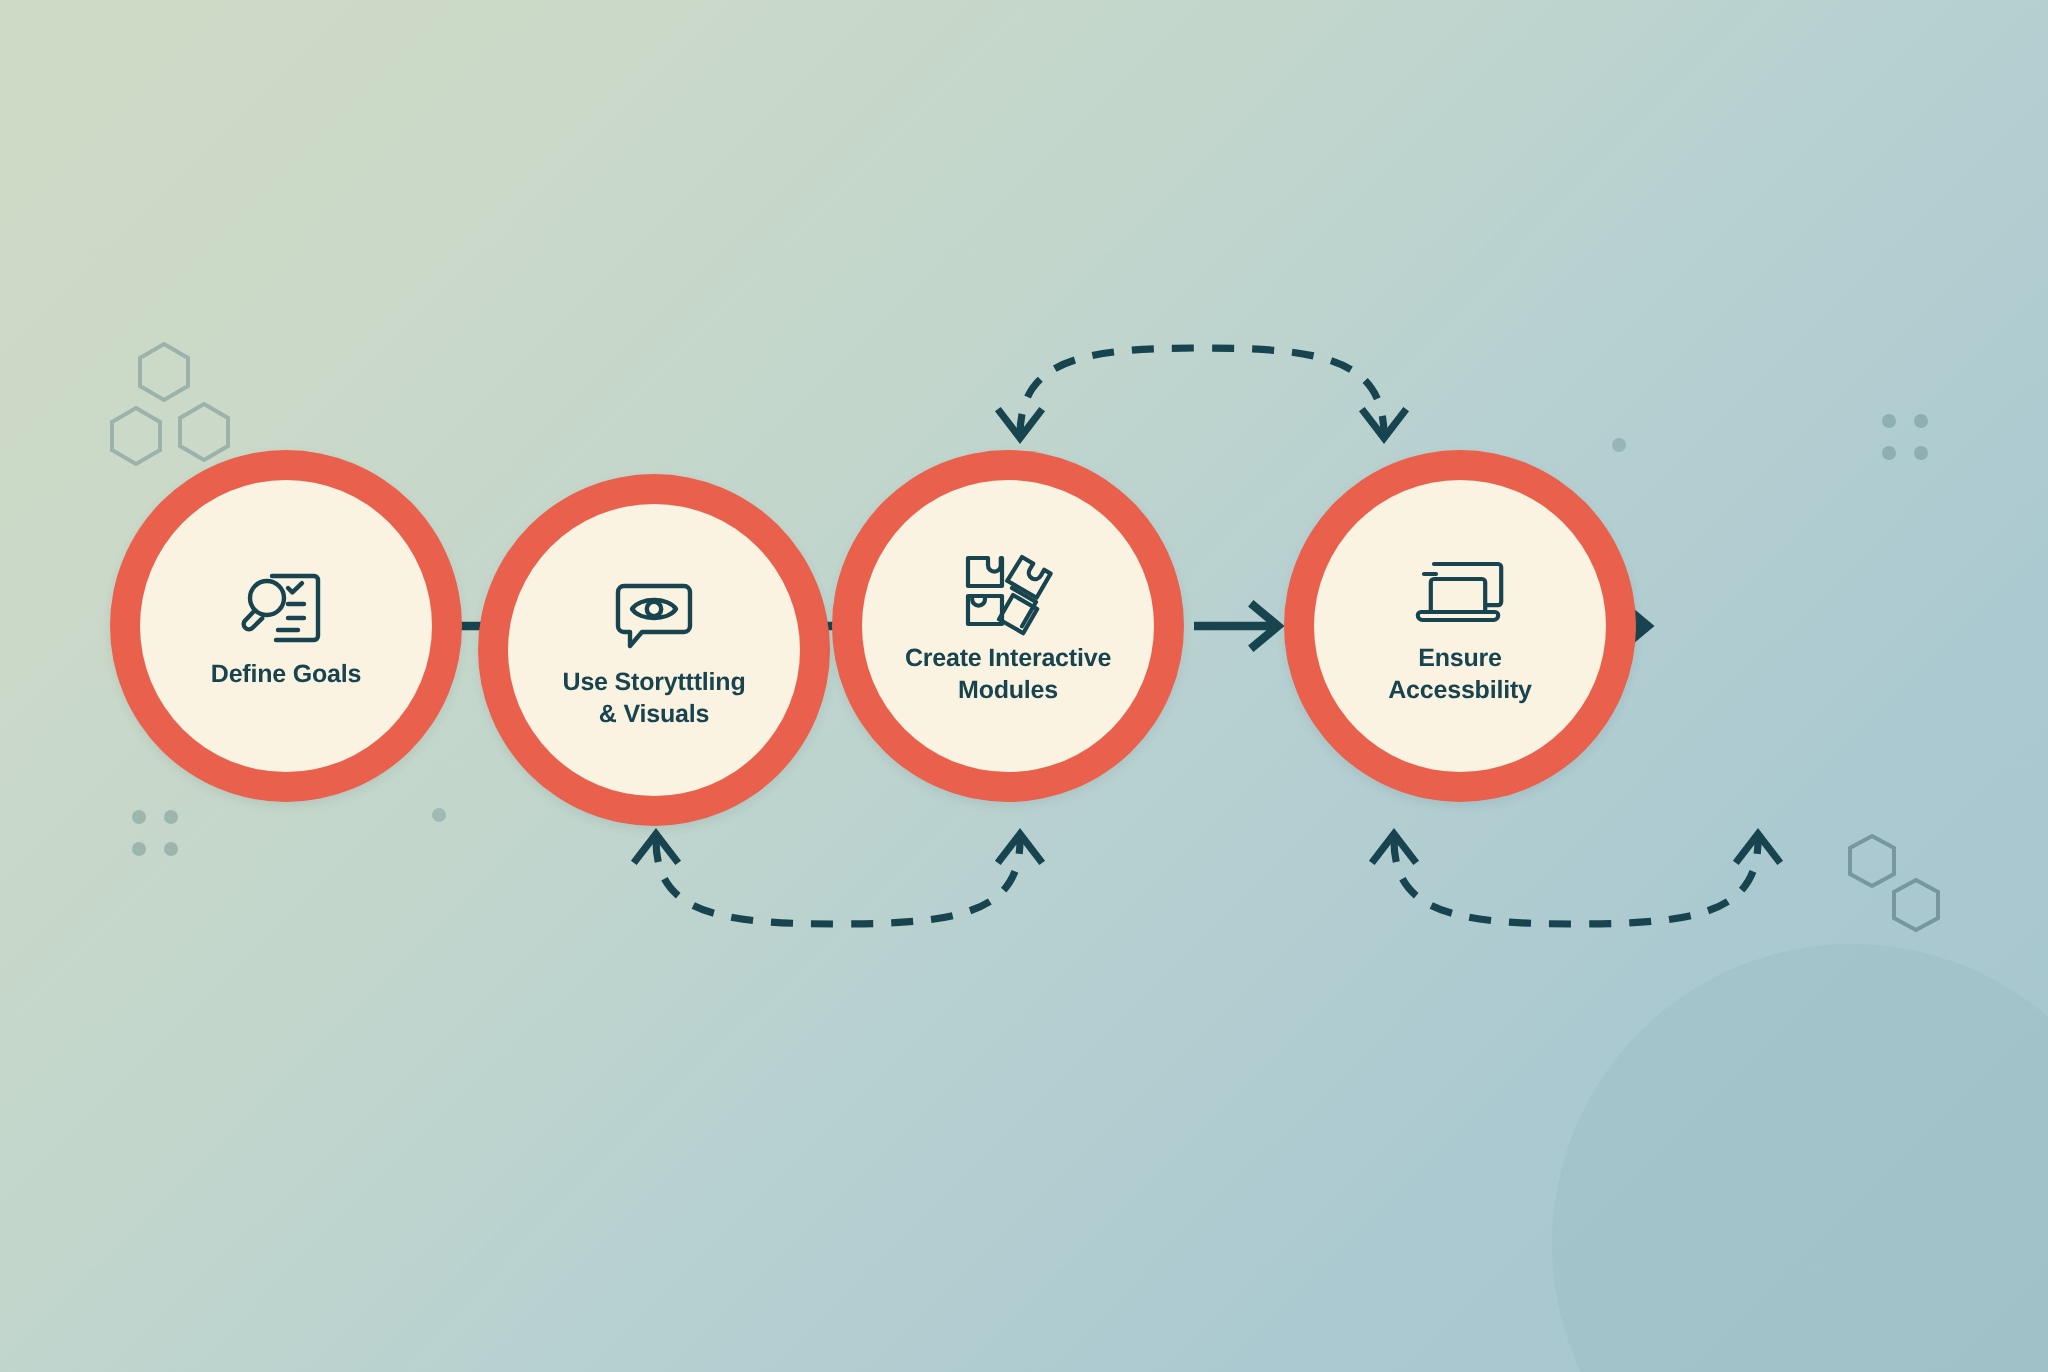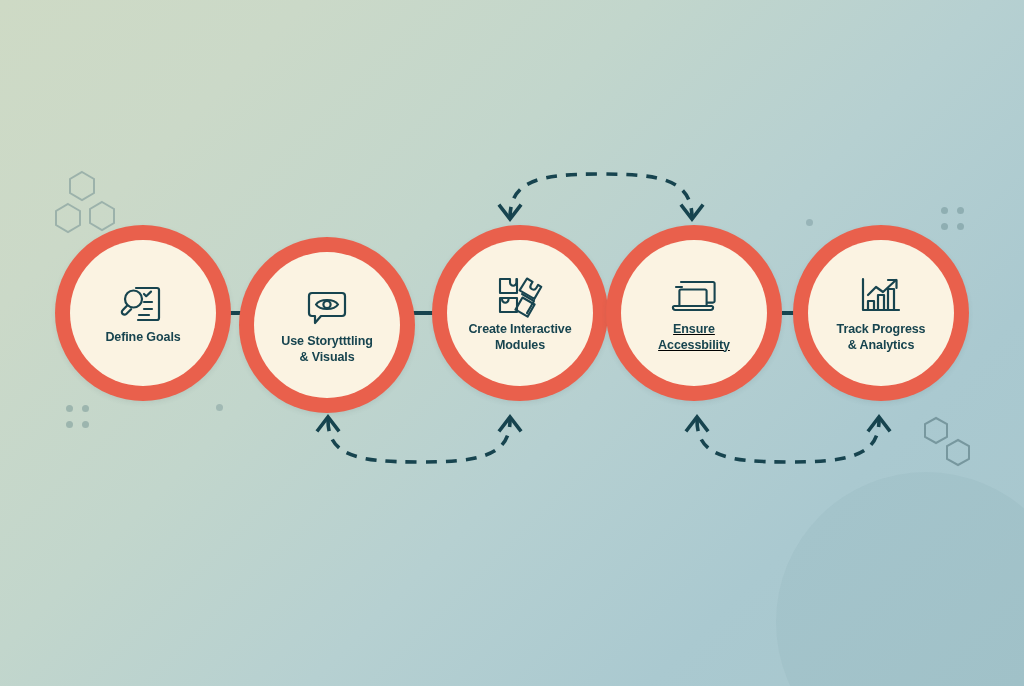--- a/index.html
+++ b/index.html
@@ -158,67 +158,49 @@
             <path d="M12 17.5 C16 11.5, 30 11.5, 34 17.5 C30 23.5, 16 23.5, 12 17.5 Z"></path>
             <circle cx="23" cy="17.5" r="3.6"></circle>
           </g>
         </svg>
       </div>
       <div class="node-label">Use Storytttling
 &amp; Visuals</div>
     </div>
   </div>
 
-  <div class="node" style="left:432px; top:225px;align-items:center;">
+  <div class="node" style="left:416px; top:225px;align-items:center;">
     <div class="node-inner">
       <div class="node-icon">
         <svg width="48" height="44" viewBox="0 0 48 44">
           <g fill="none" stroke="#17444f" stroke-width="2.1" stroke-linecap="round" stroke-linejoin="round">
             <path d="M4 5 H14 V8.6 a3.2 3.2 0 0 0 3.2 3.2 a3.2 3.2 0 0 0 3.2 -3.2 V5 H21 V19 H4 Z"></path>
             <path d="M4 24 H21 V38 H4 Z M12.5 24 v1.6 a3.2 3.2 0 0 1 -3.2 3.2 a3.2 3.2 0 0 1 -3.2 -3.2"></path>
             <path d="M31 4.5 l5.6 3.3 l-1.8 3.1 a3.2 3.2 0 0 0 1.2 4.3 a3.2 3.2 0 0 0 4.3 -1.2 l1.8 -3.1 l3.2 1.9 l-7 12.1 l-14.7 -8.5 Z"></path>
             <path d="M28 25 l12 7 l-7 12.1" transform="translate(-2,-5)"></path>
             <path d="M26.5 23.5 L38.6 30.5 L31.6 42.6 L19.5 35.6 Z"></path>
           </g>
         </svg>
       </div>
       <div class="node-label">Create Interactive
 Modules</div>
     </div>
   </div>
 
-  <div class="node" style="left:606px; top:225px;text-decoration:underline;">
+  <div class="node" style="left:642px; top:225px;">
     <div class="node-inner">
       <div class="node-icon">
         <svg width="50" height="40" viewBox="0 0 50 40">
           <g fill="none" stroke="#17444f" stroke-width="2.1" stroke-linecap="round" stroke-linejoin="round">
             <path d="M12 6 H44 a1.6 1.6 0 0 1 1.6 1.6 V25 a1.6 1.6 0 0 1 -1.6 1.6 H38"></path>
             <path d="M7 11 H13"></path>
             <path d="M12 13.5 H36 a1.6 1.6 0 0 1 1.6 1.6 V30 H10.4 V15.1 A1.6 1.6 0 0 1 12 13.5 Z"></path>
             <path d="M5.5 30 H42.5 a1.6 1.6 0 0 1 1.6 1.6 a2.4 2.4 0 0 1 -2.4 2.4 H6.3 a2.4 2.4 0 0 1 -2.4 -2.4 A1.6 1.6 0 0 1 5.5 30 Z"></path>
           </g>
         </svg>
       </div>
       <div class="node-label">Ensure
 Accessbility</div>
     </div>
   </div>
 
-  <div class="node" style="left:793px; top:225px;">
-    <div class="node-inner">
-      <div class="node-icon">
-        <svg width="48" height="42" viewBox="0 0 48 42">
-          <g fill="none" stroke="#17444f" stroke-width="2.2" stroke-linecap="round" stroke-linejoin="round">
-            <path d="M6 4 V35 H42"></path>
-            <rect x="11" y="26" width="6" height="9"></rect>
-            <rect x="21" y="20" width="6" height="15"></rect>
-            <rect x="31" y="14" width="6" height="21"></rect>
-            <path d="M11 20 L19 12 L26 17 L39 5"></path>
-            <path d="M31 5 H39.5 V13"></path>
-          </g>
-        </svg>
-      </div>
-      <div class="node-label">Track Progress
-&amp; Analytics</div>
-    </div>
-  </div>
 
 </div>
 
 </body></html>

